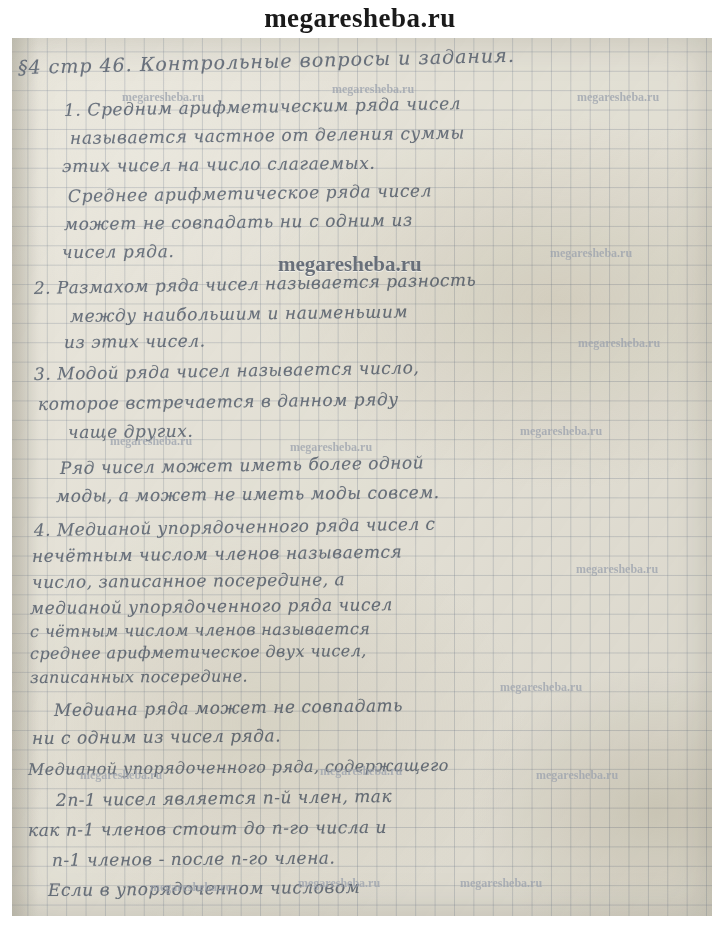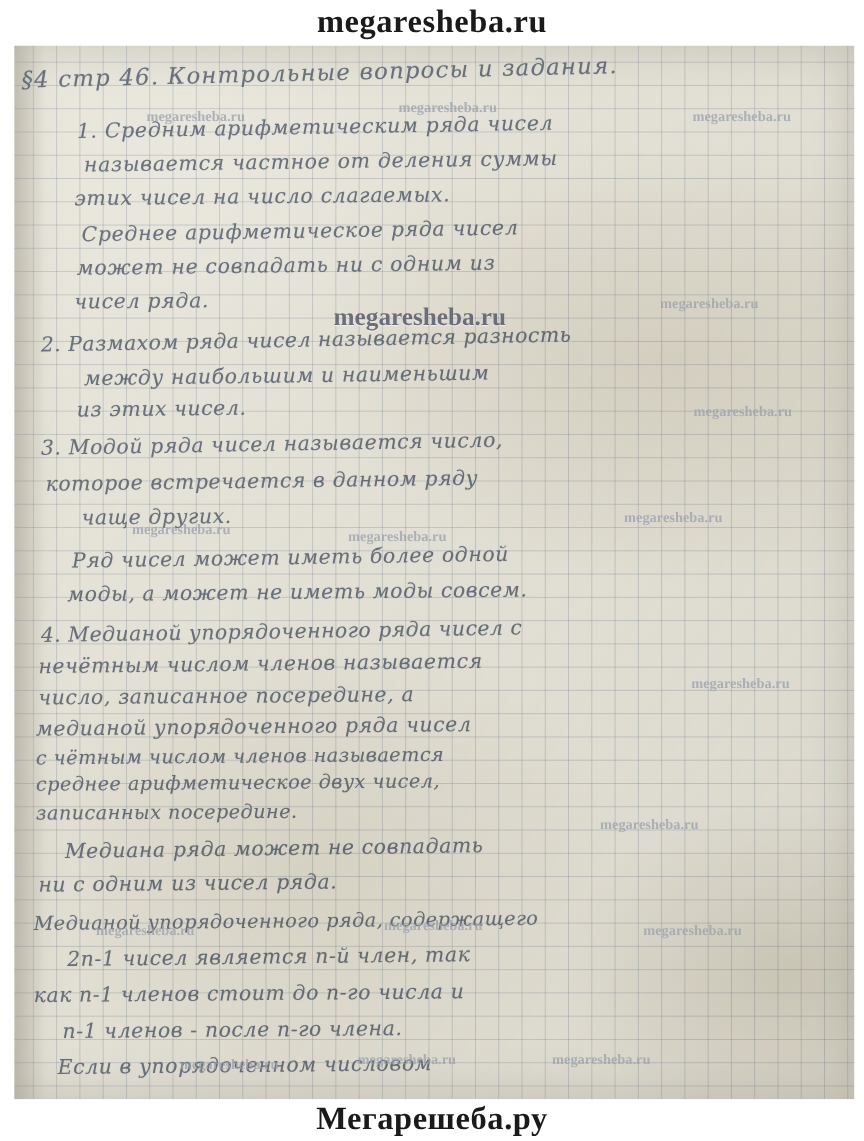--- a/index.html
+++ b/index.html
@@ -167,14 +167,13 @@
   <div class="wm small" style="left:520px; top:424px;">megaresheba.ru</div>
   <div class="wm small" style="left:576px; top:562px;">megaresheba.ru</div>
   <div class="wm small" style="left:500px; top:680px;">megaresheba.ru</div>
   <div class="wm small" style="left:80px; top:768px;">megaresheba.ru</div>
   <div class="wm small" style="left:320px; top:764px;">megaresheba.ru</div>
   <div class="wm small" style="left:536px; top:768px;">megaresheba.ru</div>
   <div class="wm small" style="left:150px; top:880px;">megaresheba.ru</div>
   <div class="wm small" style="left:298px; top:876px;">megaresheba.ru</div>
   <div class="wm small" style="left:460px; top:876px;">megaresheba.ru</div>
 
-  <div id="banner-bottom" class="banner">Мегарешеба.ру</div>
 </div>
 
 </body></html>

